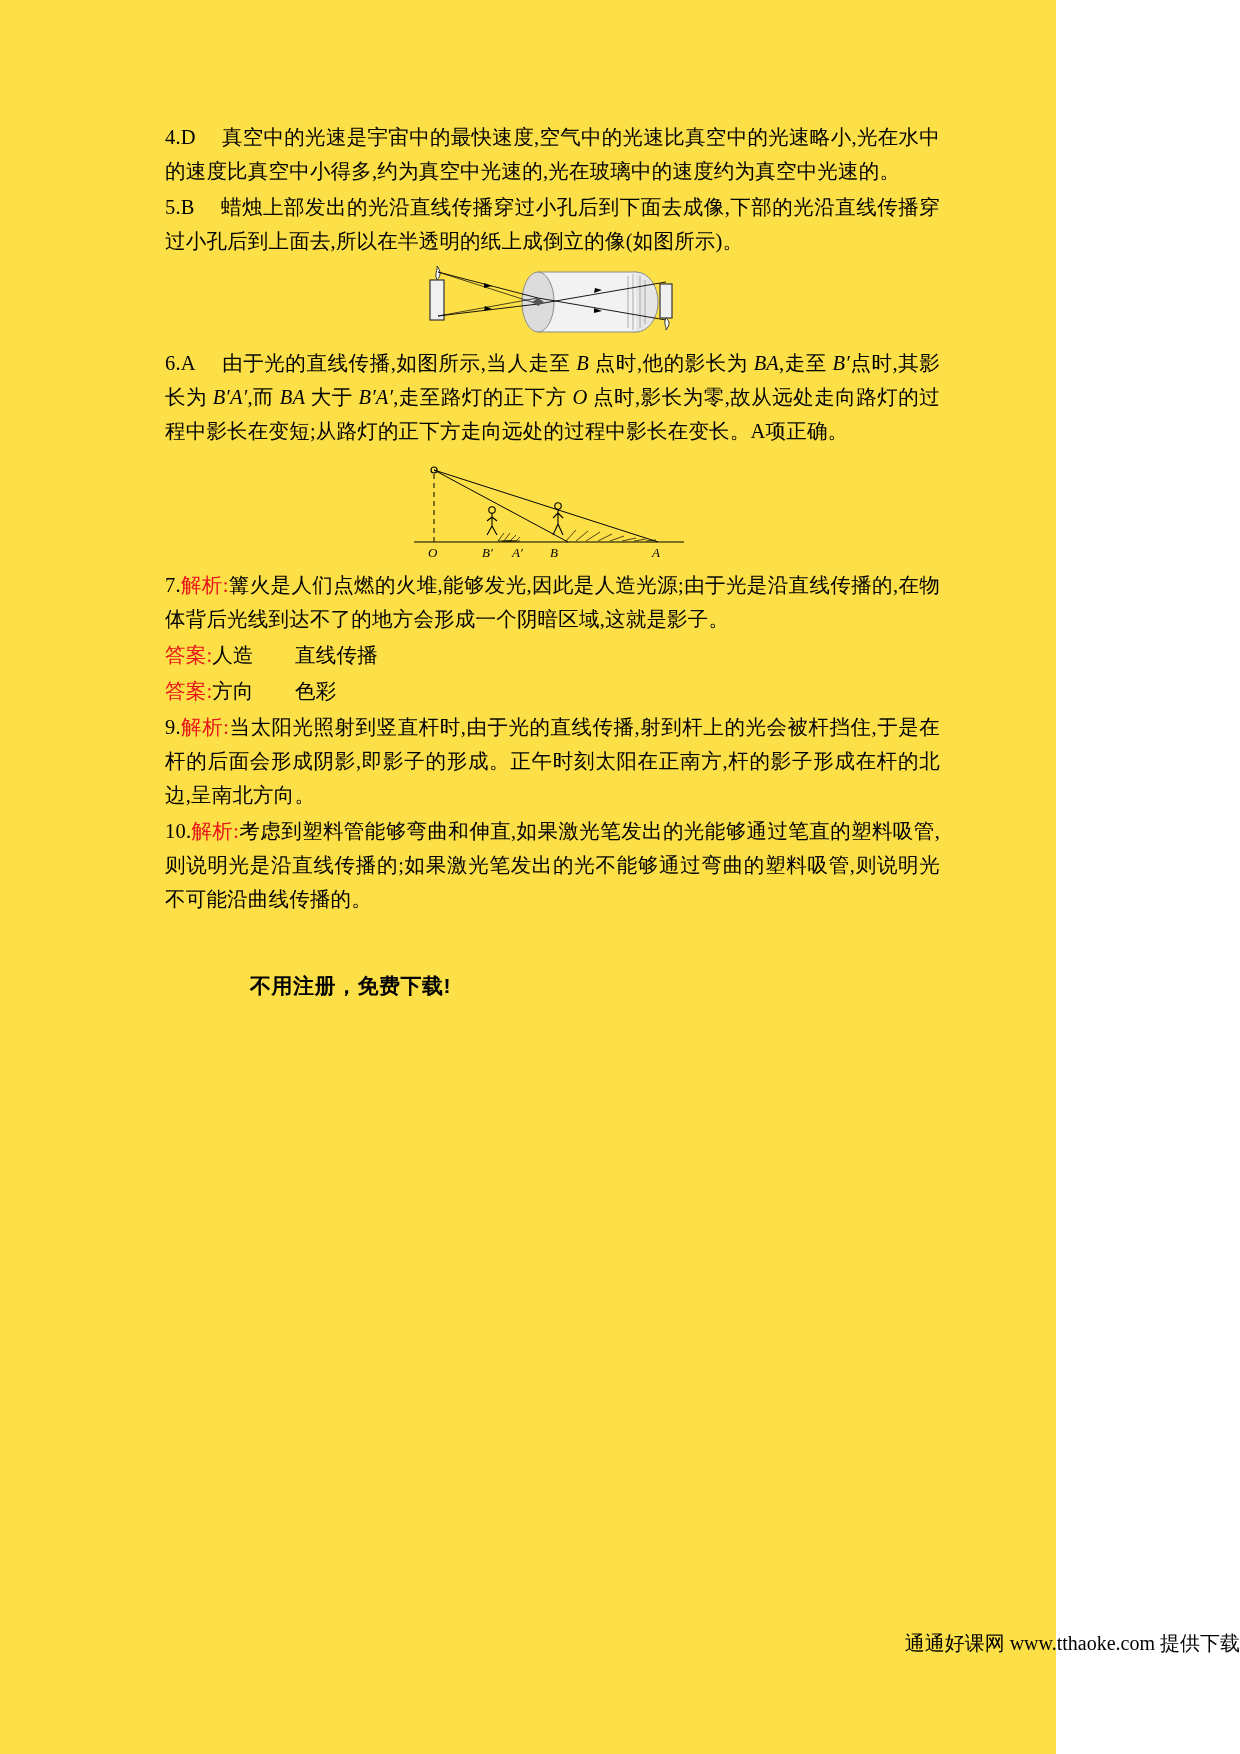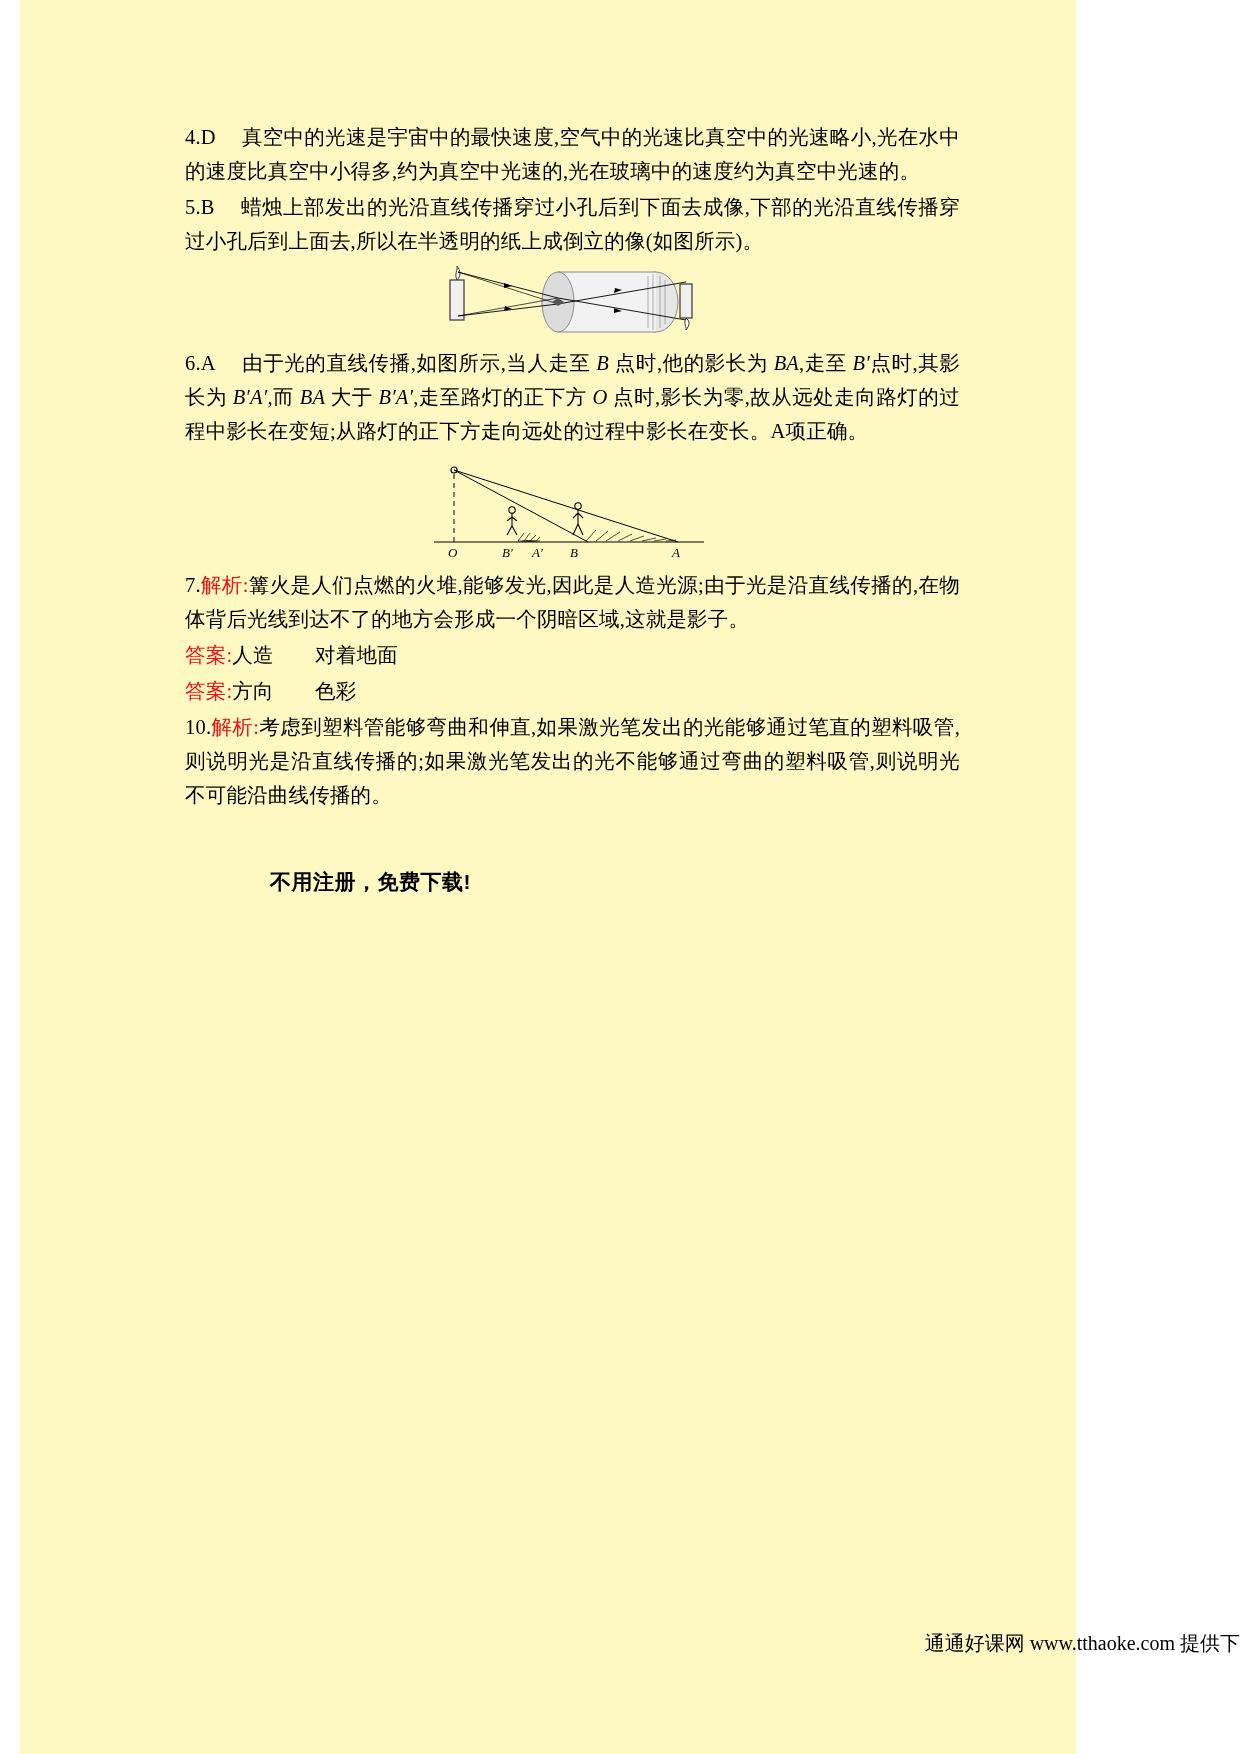--- a/index.html
+++ b/index.html
@@ -13,22 +13,21 @@
     position: relative;
     font-family: "Liberation Serif", serif;
     color: #000000;
     overflow: hidden;
   }
   .page {
     position: absolute;
     left: 0; top: 0;
     width: 1056px;
     height: 1754px;
-    background: #fef9c3;
-    margin-left: 20px;
+    background: #fde047;
   }
   .content {
     position: absolute;
     left: 165px;
     top: 120px;
     width: 775px;
   }
   .para {
     font-size: 20.5px;
     line-height: 34px;
@@ -174,27 +173,30 @@
         <text x="104" y="95" font-family="Liberation Serif, serif" font-size="13" font-style="italic" fill="#000">A′</text>
         <text x="142" y="95" font-family="Liberation Serif, serif" font-size="13" font-style="italic" fill="#000">B</text>
         <text x="244" y="95" font-family="Liberation Serif, serif" font-size="13" font-style="italic" fill="#000">A</text>
       </svg>
     </div>
 
     <p class="para">
       <span>7.</span><span class="red">解析:</span><span>篝火是人们点燃的火堆,能够发光,因此是人造光源;由于光是沿直线传播的,在物体背后光线到达不了的地方会形成一个阴暗区域,这就是影子。</span>
     </p>
     <p class="para">
-      <span class="red">答案:</span><span>人造　　对着地面</span>
+      <span class="red">答案:</span><span>人造　　直线传播</span>
     </p>
 
     <p class="para">
       <span class="red">答案:</span><span>方向　　色彩</span>
     </p>
 
+    <p class="para">
+      <span>9.</span><span class="red">解析:</span><span>当太阳光照射到竖直杆时,由于光的直线传播,射到杆上的光会被杆挡住,于是在杆的后面会形成阴影,即影子的形成。正午时刻太阳在正南方,杆的影子形成在杆的北边,呈南北方向。</span>
+    </p>
 
     <p class="para">
       <span>10.</span><span class="red">解析:</span><span>考虑到塑料管能够弯曲和伸直,如果激光笔发出的光能够通过笔直的塑料吸管,则说明光是沿直线传播的;如果激光笔发出的光不能够通过弯曲的塑料吸管,则说明光不可能沿曲线传播的。</span>
     </p>
 
     <div class="promo">不用注册，免费下载!</div>
 
   </div>
 
   <div class="footer">通通好课网 www.tthaoke.com 提供下载</div>

